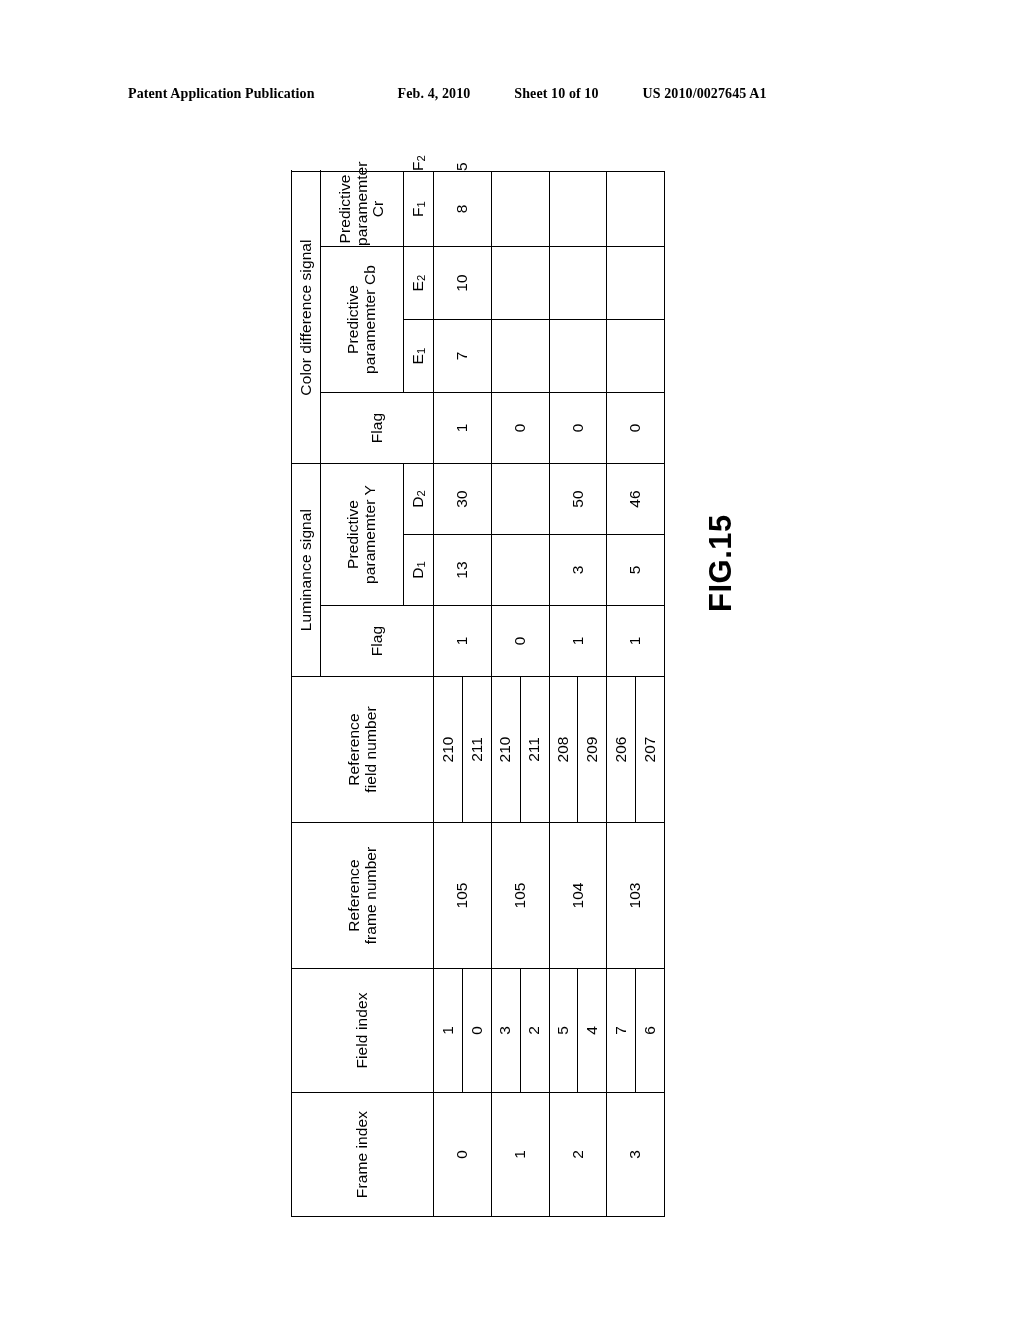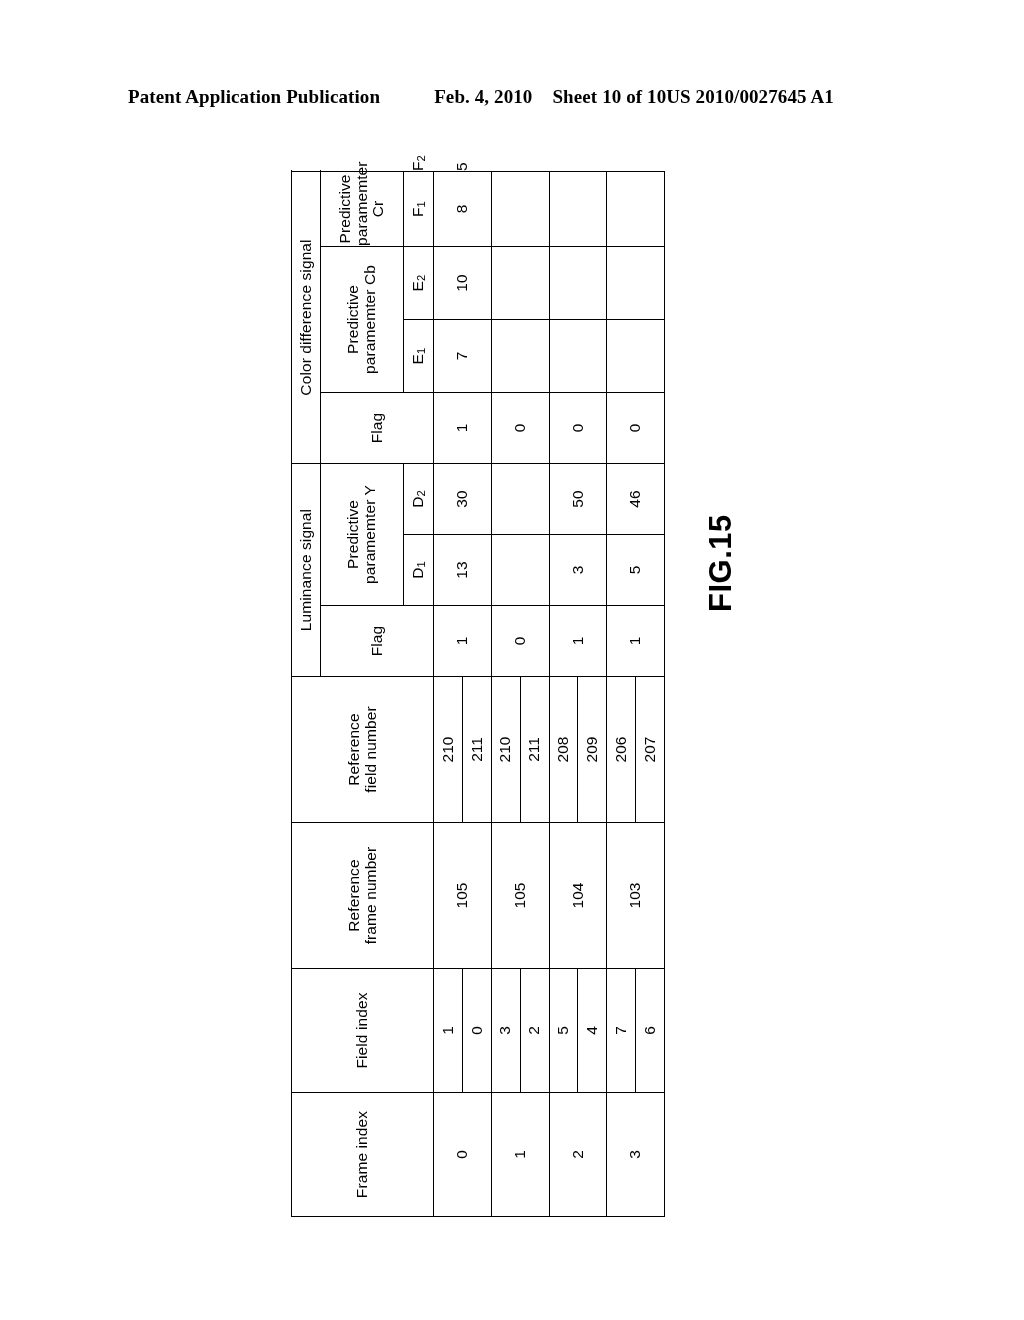--- a/index.html
+++ b/index.html
@@ -19,27 +19,28 @@
   
   #page-header {
     position: absolute;
     top: 86px;
     left: 128px;
     width: 768px;
     display: flex;
     align-items: flex-end;
     font-family: "Liberation Serif", serif;
     font-weight: bold;
-    font-size: 19px;
+    font-size: 14px;
     letter-spacing: 0.1px;
     white-space: nowrap;
+    gap: 44px;
   }
   #page-header .hdr-pub { }
-  #page-header .hdr-date { margin-left: 54px; }
-  #page-header .hdr-sheet { margin-left: 20px; }
+  #page-header .hdr-date { margin-left: 39px; }
+  #page-header .hdr-sheet { }
   #page-header .hdr-patno { }
 
   
   
   #figure-area {
     position: absolute;
     left: 0;
     top: 0;
     width: 1024px;
     height: 1320px;

